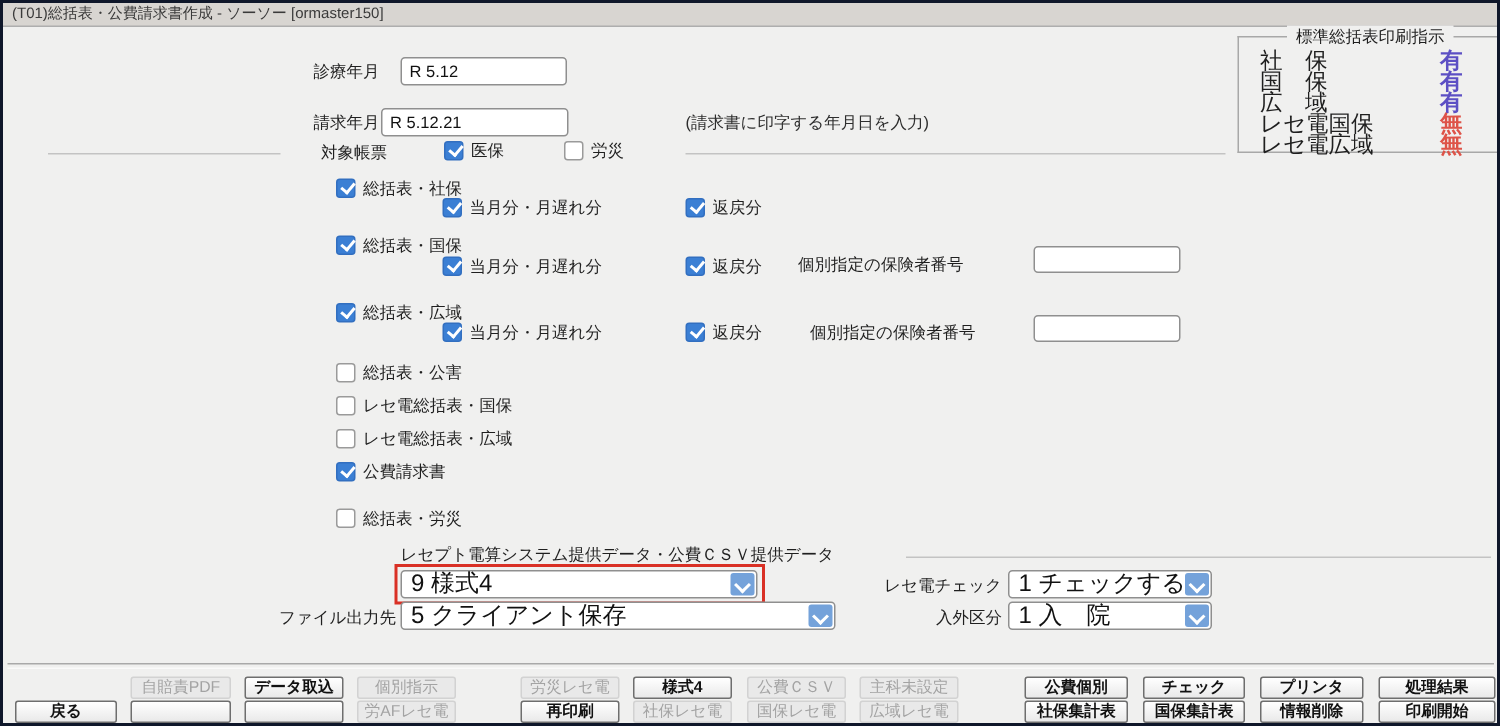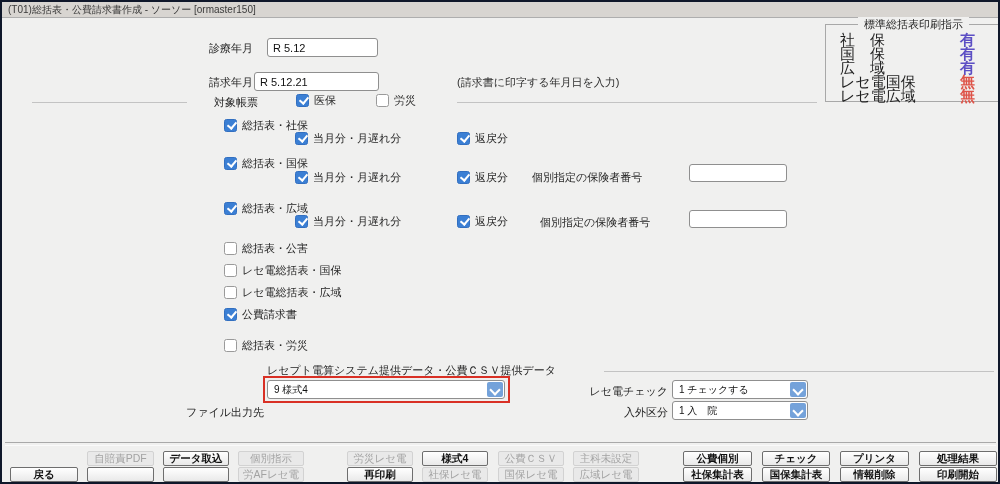--- a/index.html
+++ b/index.html
@@ -14,21 +14,21 @@
   .hline{position:absolute;height:1px;background:#c3c3c3;}
   
   .cb{position:absolute;display:flex;align-items:center;gap:5px;height:14px;cursor:default;}
   .cb .box{position:relative;width:13px;height:13px;box-sizing:border-box;border:1px solid #9a9a9a;background:#fff;border-radius:2.5px;flex:0 0 auto;}
   .cb .box.checked{background:#3b7fd4;border-color:#326fc0;}
   .cb .box.checked::after{content:"";position:absolute;left:3.5px;top:0.5px;width:4px;height:7px;
     border:solid #fff;border-width:0 2px 2px 0;transform:rotate(40deg);}
   .cb .cl{font-size:11px;color:#1f1f1f;white-space:nowrap;}
   
   .combo{position:absolute;height:19px;box-sizing:border-box;border:1px solid #8f8f8f;border-radius:3px;background:#fff;}
-  .combo .cv{position:absolute;left:6px;top:0;line-height:17px;font-size:10px;color:#111;white-space:nowrap;}
+  .combo .cv{position:absolute;left:6px;top:0;line-height:17px;font-size:16px;color:#111;white-space:nowrap;}
   .combo .cbtn{position:absolute;top:1px;right:1px;bottom:1px;width:16px;background:#74a2da;border-radius:2px;}
   .combo .chev{position:absolute;left:4px;top:4px;width:6px;height:6px;border:solid #fff;border-width:0 0 2px 2px;transform:rotate(-45deg);}
   .red-outline{position:absolute;border:2px solid #d93025;background:transparent;}
   
   .panel{position:absolute;left:823px;top:22px;width:174px;height:76px;border:1px solid #a8a8a8;border-right:none;}
   .panel .legend{position:absolute;top:-8px;left:32px;background:#f0f0ef;padding:0 6px;font-size:11px;color:#1f1f1f;white-space:nowrap;}
   .panel .prow{position:absolute;left:14px;right:0;height:14px;display:flex;font-size:15px;color:#1f1f1f;}
   .panel .pv{position:absolute;left:120px;font-weight:bold;}
   .pv.on{color:#5c4fc4;}
   .pv.off{color:#de5348;}
@@ -167,20 +167,26 @@
 
   <div class="lbl" style="left:560px;top:382px;width:106px;text-align:right">レセ電チェック</div>
   <div class="combo" style="left:670px;top:378px;width:136px">
     <span class="cv">1 チェックする</span>
     <span class="cbtn">
         <i class="chev"></i>
       </span>
   </div>
 
   <div class="lbl" style="left:150px;top:403px;width:112px;text-align:right">ファイル出力先</div>
+  <div class="combo" style="left:265px;top:399px;width:290px">
+    <span class="cv">5 クライアント保存</span>
+    <span class="cbtn">
+        <i class="chev"></i>
+      </span>
+  </div>
 
   <div class="lbl" style="left:560px;top:403px;width:106px;text-align:right">入外区分</div>
   <div class="combo" style="left:670px;top:399px;width:136px">
     <span class="cv">1 入　院</span>
     <span class="cbtn">
         <i class="chev"></i>
       </span>
   </div>
 
   <div class="sep"></div>

